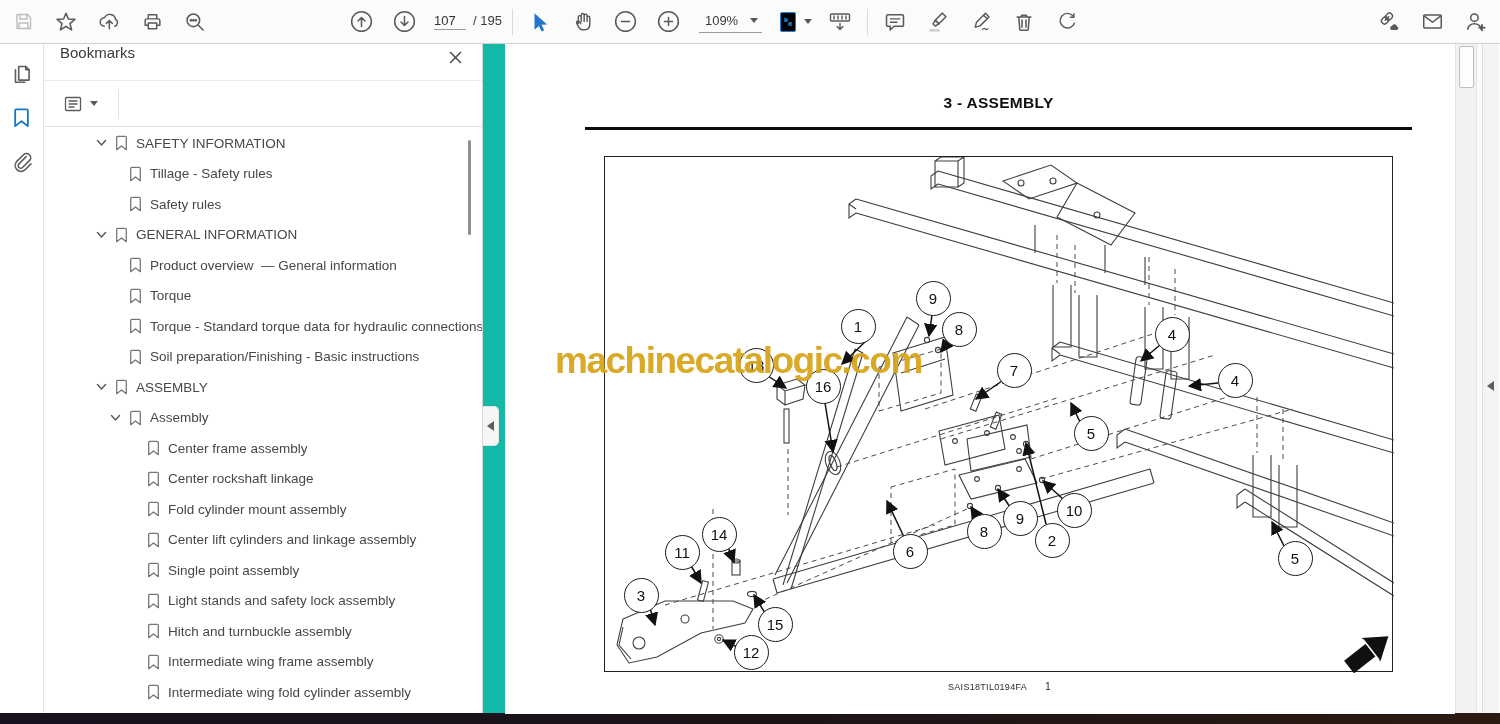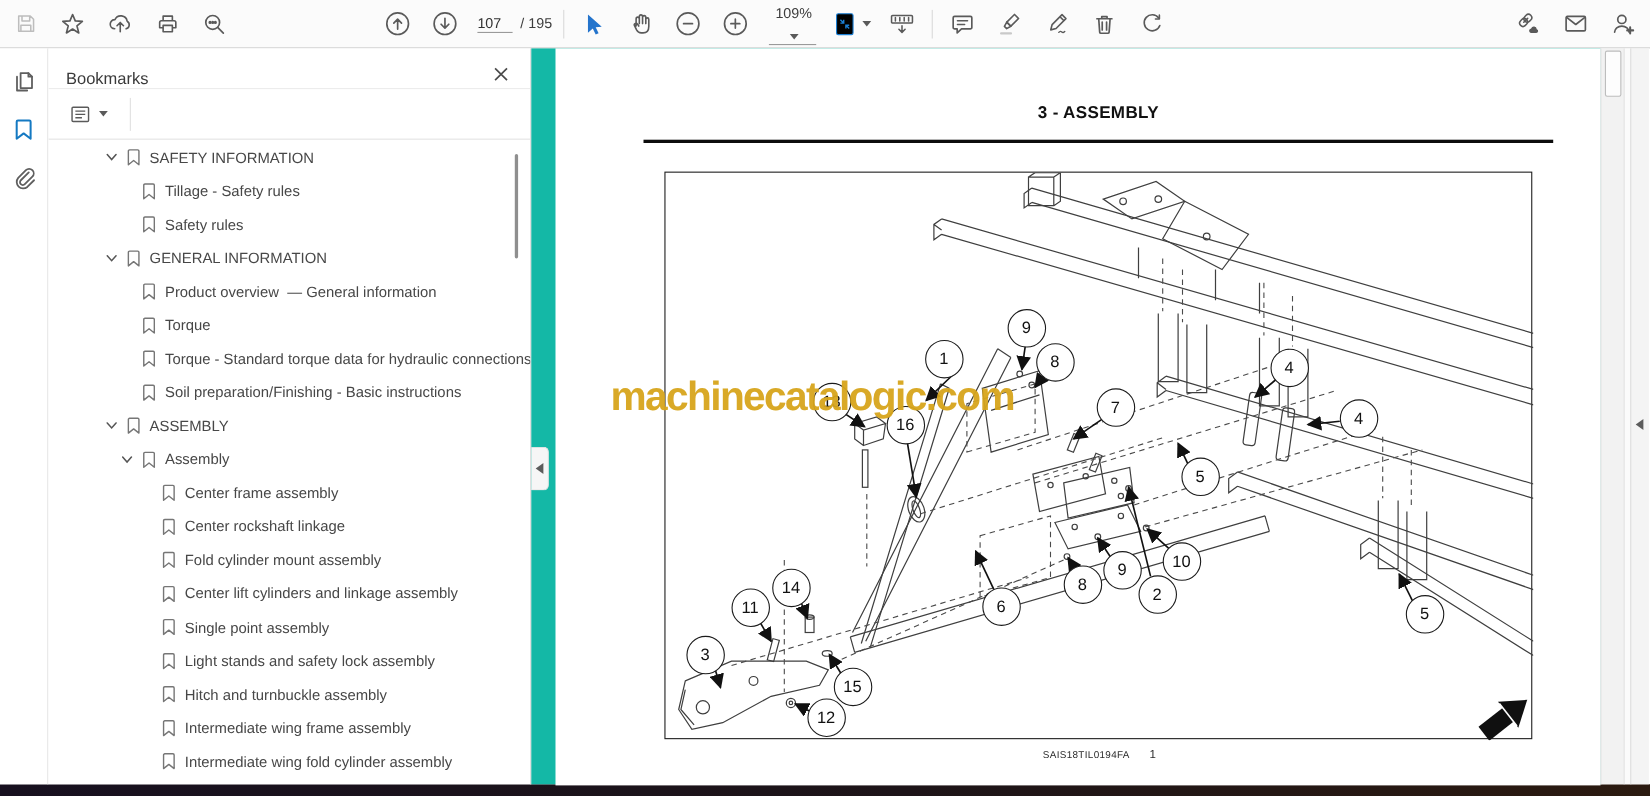--- a/index.html
+++ b/index.html
@@ -15,40 +15,40 @@
   .tbtn svg { stroke:#5a5a5a; fill:none; stroke-width:1.4; stroke-linecap:round; stroke-linejoin:round; }
   .tbtn.disabled svg { stroke:#bdbdbd; }
   .tb-group { display:flex; align-items:center; gap:9px; }
   .tb-div { width:1px; height:26px; background:#d9d9d9; margin:0 10px; }
   .page-box { display:flex; align-items:baseline; margin-left:4px; }
   .page-box input { width:32px; border:none; outline:none; background:transparent;
     border-bottom:1px solid #9a9a9a; text-align:left; font-size:13px; color:#333;
     font-family:inherit; padding-bottom:1px; }
   .pg-total { font-size:13px; color:#3c3c3c; margin-left:7px; white-space:pre; }
   .zoom-ctl { display:flex; align-items:center; gap:12px; border-bottom:1px solid #9a9a9a;
-    padding:2px 4px 4px 6px; margin:0 4px; cursor:pointer;flex-direction:column; }
+    padding:2px 4px 4px 6px; margin:0 4px; cursor:pointer; }
   .zoom-ctl .zv { font-size:13px; color:#3c3c3c; }
   .caret { width:0; height:0; border-left:4px solid transparent; border-right:4px solid transparent;
     border-top:5px solid #5a5a5a; }
   .fit-ctl { display:flex; align-items:center; gap:5px; cursor:pointer; margin:0 2px; }
   .tb-spacer { flex:1; }
 
   
   .main { flex:1; display:flex; position:relative; min-height:0; }
 
   .rail { width:44px; background:#ffffff; border-right:1px solid #e2e2e2;
     display:flex; flex-direction:column; align-items:center; padding-top:8px; gap:4px; flex:0 0 44px;}
   .rbtn { width:38px; height:41px; display:flex; align-items:center; justify-content:center;
     cursor:pointer; border-radius:3px; }
   .rbtn svg { stroke:#5f5f5f; fill:none; stroke-width:1.5; stroke-linecap:round; stroke-linejoin:round;}
   .rbtn.active svg { stroke:#1479c2; }
 
   .panel { width:439px; flex:0 0 439px; background:#fff; border-right:1px solid #d6d6d6;
     position:relative; overflow:hidden; }
-  .panel-header { height:37px; display:flex; align-items:flex-end; padding:0 14px 0 16px;
+  .panel-header { height:37px; display:flex; align-items:flex-start; padding:0 14px 0 16px;
     border-bottom:1px solid #ececec; }
   .panel-title { font-size:15px; color:#3a3a3a; flex:1; }
   .panel-close { width:26px; height:26px; display:flex; align-items:center; justify-content:center;
     cursor:pointer; }
   .panel-close svg { stroke:#4a4a4a; stroke-width:1.4; }
   .panel-tools { height:46px; display:flex; align-items:center; padding-left:16px;
     border-bottom:1px solid #e3e3e3; }
   .opts-btn { display:flex; align-items:center; gap:7px; cursor:pointer; padding:4px; }
   .opts-btn svg { stroke:#5a5a5a; fill:none; stroke-width:1.3; }
   .opts-sep { width:1px; height:30px; background:#e0e0e0; margin-left:16px; }

